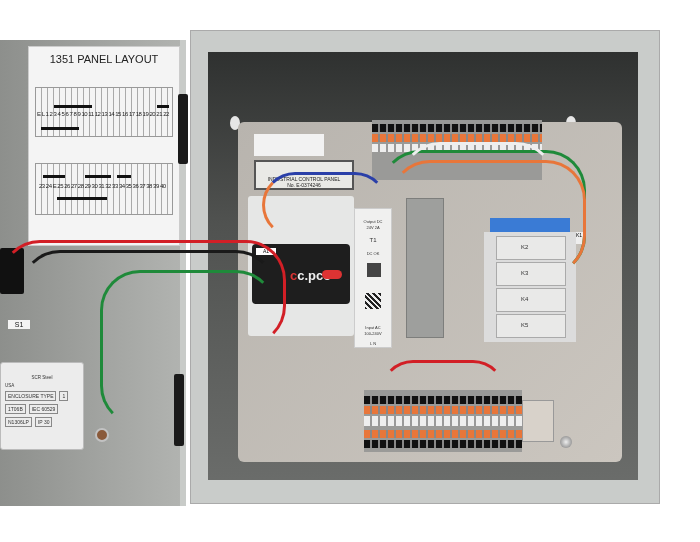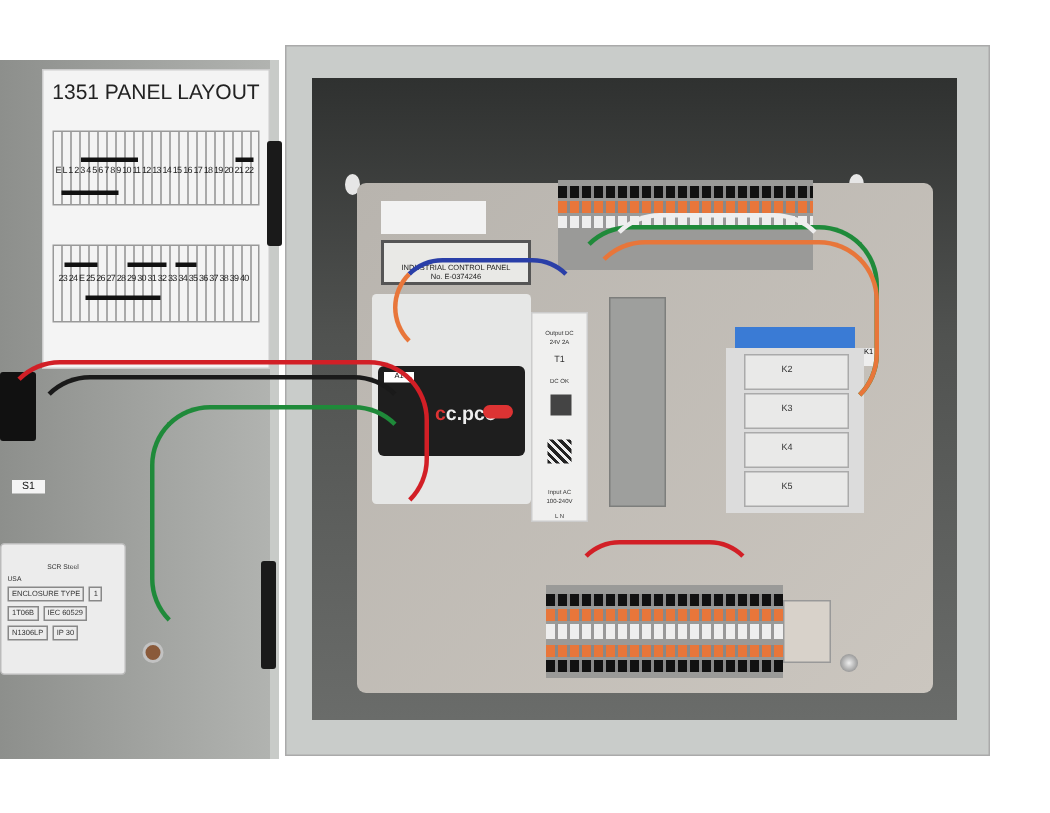--- a/index.html
+++ b/index.html
@@ -1,21 +1,21 @@
 <!DOCTYPE html>
 <html><head>
 <meta charset="utf-8">
 <style>
   html,body{margin:0;padding:0;background:#fff;}
   body{width:700px;height:542px;position:relative;overflow:hidden;font-family:"Liberation Sans",sans-serif;}
   .abs{position:absolute;}
   
   .door{left:0;top:40px;width:186px;height:466px;background:linear-gradient(90deg,#8d8f8c,#a3a5a2 60%,#b1b3b0);border-right:6px solid #c8cbc8;box-sizing:border-box;}
   .layout-sheet{left:28px;top:46px;width:152px;height:200px;background:#f4f4f4;border:1px solid #ccc;box-sizing:border-box;}
-  .layout-title{position:absolute;left:0;right:0;top:6px;text-align:center;font-size:14px;color:#222;}
+  .layout-title{position:absolute;left:0;right:0;top:6px;text-align:center;font-size:11px;color:#222;}
   .grid{position:absolute;left:6px;right:6px;border:1px solid #999;background:repeating-linear-gradient(90deg,#f4f4f4 0 5px,#aaa 5px 6px),#f4f4f4;}
   .blackbar{position:absolute;height:3px;background:#111;}
   .grid-nums{position:absolute;font-size:6px;color:#222;letter-spacing:-0.5px;white-space:nowrap;}
   .hinge{width:10px;background:#1a1a1a;border-radius:2px;}
   .nameplate{left:0;top:362px;width:84px;height:88px;background:#ececec;border:1px solid #bbb;border-radius:3px;box-sizing:border-box;font-size:4.5px;color:#333;padding:4px;}
   .np-row{display:flex;gap:3px;margin-top:3px;}
   .np-box{border:1px solid #888;padding:1px 2px;font-size:5px;}
   .s1-label{left:8px;top:320px;width:22px;height:9px;background:#f4f4f4;font-size:7px;text-align:center;line-height:9px;color:#111;}
   .cutout{left:0;top:248px;width:24px;height:46px;background:#111;border-radius:2px;}
   .ground-lug{left:95px;top:428px;width:10px;height:10px;border-radius:50%;background:#8a5a3a;border:2px solid #c2c2c2;}

